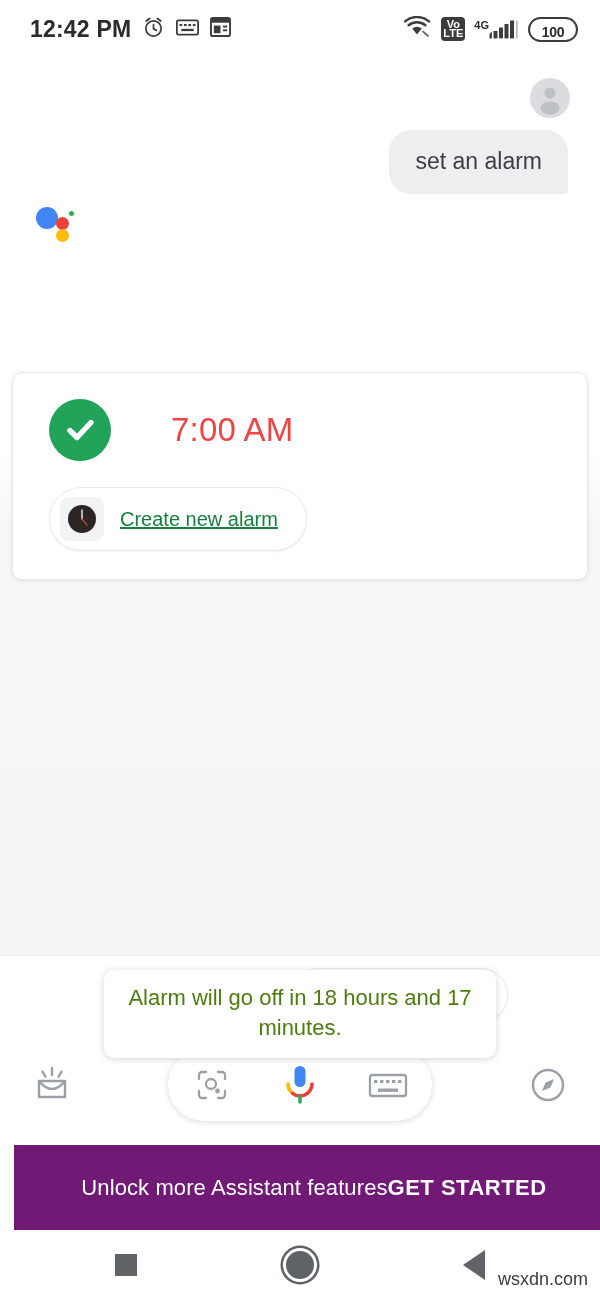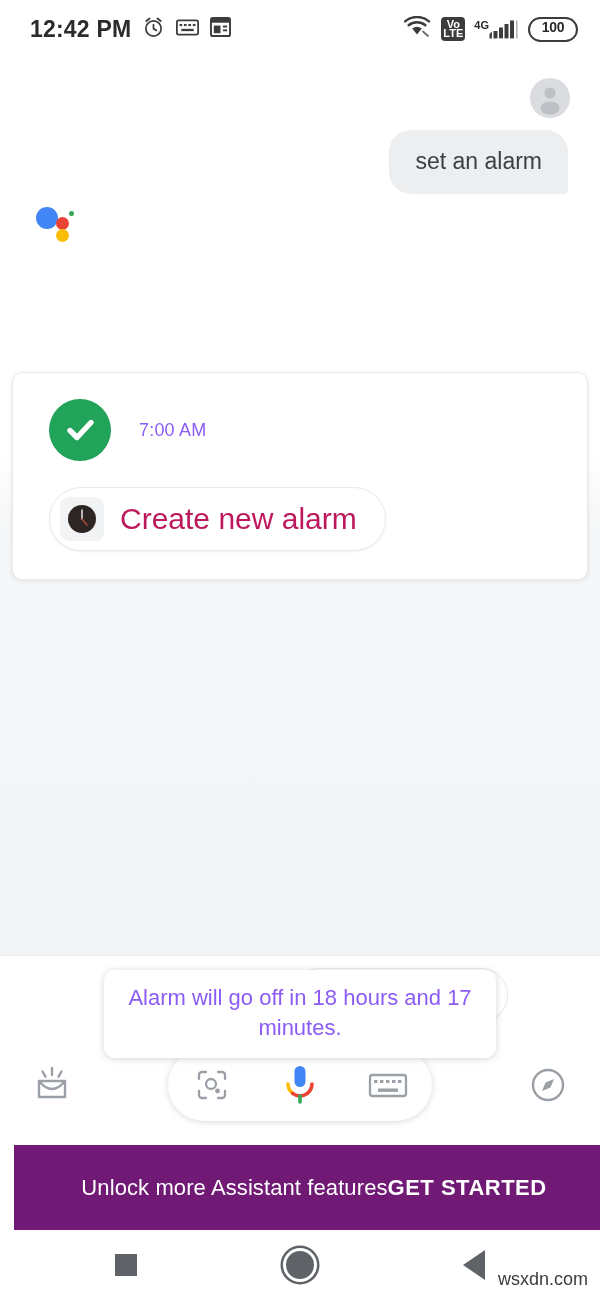--- a/index.html
+++ b/index.html
@@ -44,21 +44,21 @@
     color: #2b2b2b;
     letter-spacing: 0.2px;
   }
   .status-right {
     display: flex;
     align-items: center;
     gap: 9px;
   }
   .battery-pill {
     display: inline-flex;
-    align-items: flex-start;
+    align-items: flex-end;
     justify-content: center;
     width: 50px;
     height: 25px;
     border: 2.5px solid #3c3c3c;
     border-radius: 13px;
     font-size: 14px;
     font-weight: 700;
     color: #2b2b2b;
     letter-spacing: -0.3px;
   }
@@ -185,23 +185,24 @@
     width: 62px;
     height: 62px;
     border-radius: 50%;
     background: #21a35a;
     display: flex;
     align-items: center;
     justify-content: center;
     flex: none;
   }
   .alarm-time {
-    font-size: 18px;
-    color: #8b5cf6;
+    font-size: 33px;
+    color: #ef4444;
     letter-spacing: 0.2px;
+    margin-left: 32px;
   }
   .create-chip {
     margin-top: 26px;
     margin-left: 10px;
     display: inline-flex;
     align-items: center;
     gap: 16px;
     height: 64px;
     padding: 0 28px 0 10px;
     border: 1px solid #e8eaed;
@@ -213,22 +214,23 @@
     width: 44px;
     height: 44px;
     border-radius: 9px;
     background: #f1f3f4;
     display: flex;
     align-items: center;
     justify-content: center;
     flex: none;
   }
   .create-chip-label {
-    font-size: 30px;
-    color: #be185d;
+    font-size: 20px;
+    color: #15803d;
+    text-decoration: underline;
   }
 
   
   .bottom-sheet {
     position: absolute;
     top: 955px; left: 0;
     width: 600px;
     height: 190px;
     background: #ffffff;
     border-top: 1px solid #eceef0;
@@ -264,21 +266,21 @@
     top: 14px;
     left: 104px;
     width: 392px;
     background: #ffffff;
     border-radius: 10px;
     box-shadow: 0 1px 7px rgba(60,64,67,0.22);
     padding: 13px 18px 15px 18px;
     text-align: center;
     font-size: 22px;
     line-height: 30px;
-    color: #8b5cf6;
+    color: #4d7c0f;
     z-index: 5;
   }
 
   
   .input-bar {
     position: absolute;
     top: 86px;
     left: 0;
     width: 600px;
     height: 86px;

